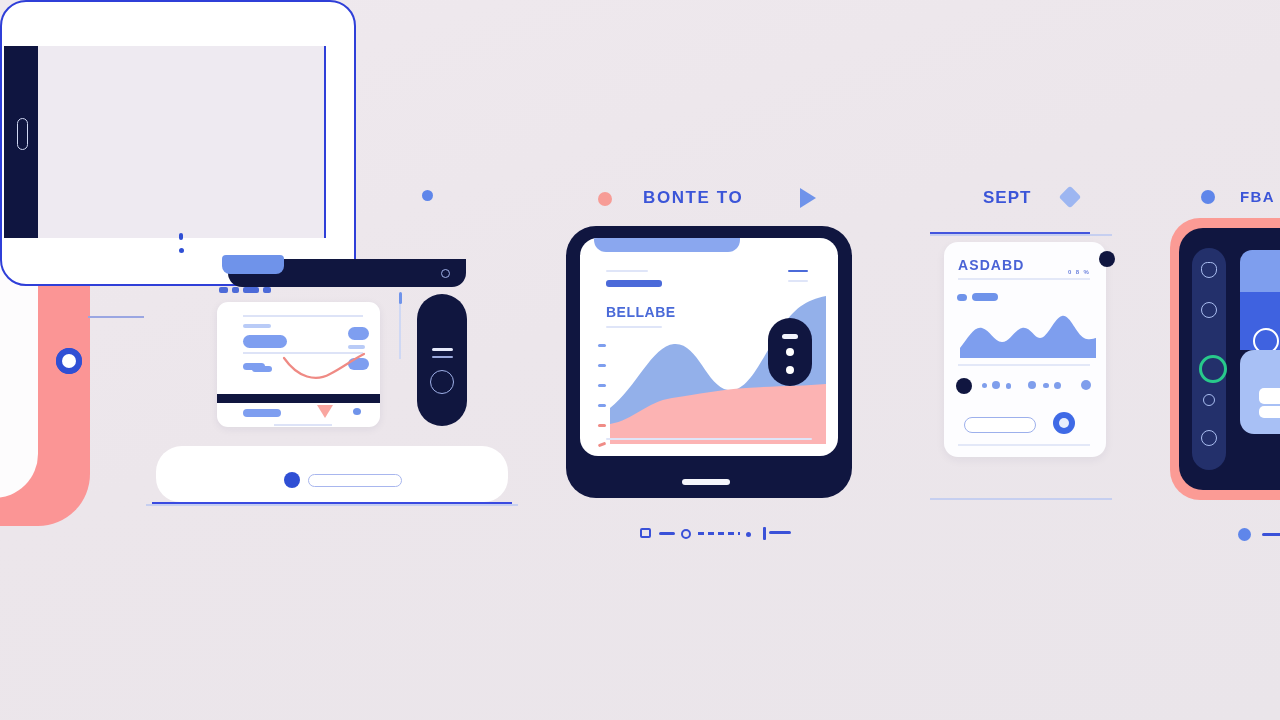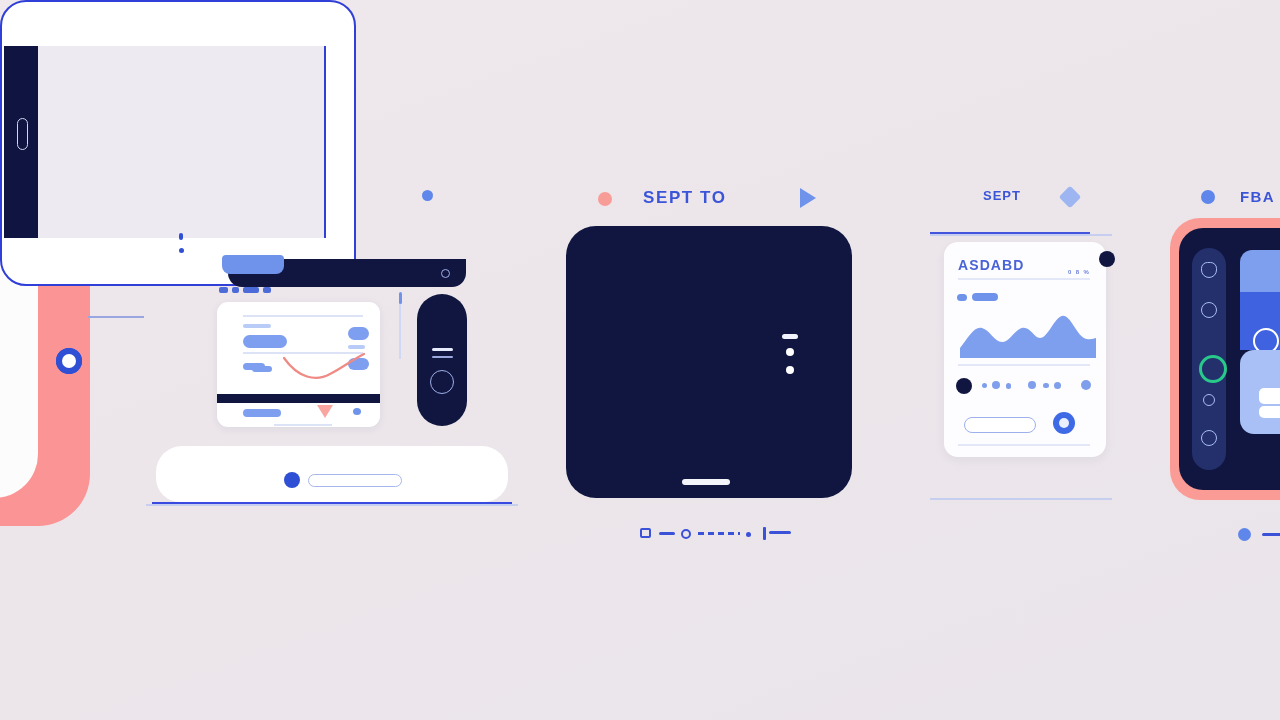--- a/index.html
+++ b/index.html
@@ -203,21 +203,21 @@
   #right-card-a { left: 1259px; top: 388px; width: 34px; height: 16px; background: #ffffff; border-radius: 5px; }
   #right-card-b { left: 1259px; top: 406px; width: 34px; height: 12px; background: #ffffff; border-radius: 5px; }
   .right-spark { position: absolute; background: #ffffff; }
 
   
   .hdr-text {
     position: absolute; font-weight: 700; color: #3b55d8;
     letter-spacing: 1.6px; filter: blur(.4px);
   }
   #hdr-bonte { left: 643px; top: 188px; font-size: 17px; }
-  #hdr-sept { left: 983px; top: 188px; font-size: 13px; letter-spacing: 1px; text-align: center; }
+  #hdr-sept { left: 983px; top: 188px; font-size: 17px; letter-spacing: 1px; text-align: center; }
   #hdr-fba  { left: 1240px; top: 188px; font-size: 15px; letter-spacing: 1.4px; }
   #dot-coral { left: 598px; top: 192px; width: 14px; height: 14px; background: #f79c96; border-radius: 50%; }
   #dot-blue-tablet { left: 422px; top: 190px; width: 11px; height: 11px; background: #5f86ea; border-radius: 50%; }
   #dot-blue-right { left: 1201px; top: 190px; width: 14px; height: 14px; background: #5f86ea; border-radius: 50%; }
   #arrow-next {
     left: 800px; top: 188px; width: 0; height: 0;
     border-top: 10px solid transparent; border-bottom: 10px solid transparent;
     border-left: 16px solid #6f93ea;
   }
   #diamond-sept {
@@ -297,20 +297,42 @@
   <div class="abs" id="pill-circle"></div>
 
   <div class="abs" id="tablet-bottom-strip"></div>
   <div class="abs" id="tablet-home-dot"></div>
   <div class="abs" id="tablet-home-bar"></div>
   <div class="abs" id="tablet-underline"></div>
   <div class="abs" id="tablet-underline-soft"></div>
 
   <div class="abs" id="panel-chart">
     <div class="abs" id="chart-bezel"></div>
+    <div class="abs" id="chart-screen">
+      <div class="abs" id="chart-blue-tab"></div>
+      <div class="cs-line" style="left:26px;top:32px;width:42px;"></div>
+      <div class="cs-pill" style="left:26px;top:42px;width:56px;height:7px;"></div>
+      <div class="cs-line" style="left:208px;top:32px;width:20px;background:#4b6ad9;"></div>
+      <div class="cs-line" style="left:208px;top:42px;width:20px;"></div>
+      <div id="chart-title">BELLABE</div>
+      <div class="cs-line" style="left:26px;top:88px;width:56px;"></div>
+
+      <div class="axis-tick" style="left:18px;top:106px;background:#7e9eee;"></div>
+      <div class="axis-tick" style="left:18px;top:126px;background:#7e9eee;"></div>
+      <div class="axis-tick" style="left:18px;top:146px;background:#7e9eee;"></div>
+      <div class="axis-tick" style="left:18px;top:166px;background:#7e9eee;"></div>
+      <div class="axis-tick" style="left:18px;top:186px;background:#f08c86;"></div>
+      <div class="axis-tick" style="left:18px;top:205px;background:#f08c86;transform:rotate(-20deg);"></div>
+
+      <svg id="chart-area-svg" viewBox="0 0 258 218" preserveAspectRatio="none">
+        <path d="M30 170 C56 150 72 108 94 106 C118 104 126 148 148 152 C168 156 182 120 200 92 C214 70 226 62 246 58 L246 206 L30 206 Z" fill="#93b0ea"></path>
+        <path d="M30 186 C54 182 66 164 92 160 C120 156 138 152 166 150 C196 148 222 148 246 146 L246 206 L30 206 Z" fill="#fcb3b3"></path>
+      </svg>
+      <div class="cs-line" style="left:26px;top:200px;width:206px;"></div>
+    </div>
     <div class="abs" id="chart-dark-pill"></div>
     <div class="abs" id="chart-pill-dash"></div>
     <div class="pill-dot" style="left:220px;top:122px;width:8px;height:8px;"></div>
     <div class="pill-dot" style="left:220px;top:140px;width:8px;height:8px;"></div>
   </div>
   <div class="abs" id="chart-home-indicator"></div>
 
   <div class="abs" id="panel-card">
     <div class="abs" id="card4-rule"></div>
     <div class="abs" id="card4-rule-soft"></div>
@@ -355,21 +377,21 @@
   <div class="right-spark" style="left:1251px;top:296px;width:6px;height:6px;border-radius:50%;"></div>
   <div class="right-spark" style="left:1272px;top:295px;width:8px;height:8px;border-radius:50%;"></div>
   <div class="abs" id="right-panel-mid"></div>
   <div class="abs" id="right-circle"></div>
   <div class="abs" id="right-panel-bot"></div>
   <div class="abs" id="right-card-a"></div>
   <div class="abs" id="right-card-b"></div>
 
   <div class="abs" id="dot-blue-tablet"></div>
   <div class="abs" id="dot-coral"></div>
-  <div class="hdr-text" id="hdr-bonte">SEPT TO</div>
+  <div class="hdr-text" id="hdr-bonte">BONTE TO</div>
   <div class="abs" id="arrow-next"></div>
   <div class="hdr-text" id="hdr-sept">SEPT</div>
   <div class="abs" id="diamond-sept"></div>
   <div class="abs" id="dot-blue-right"></div>
   <div class="hdr-text" id="hdr-fba">FBA</div>
 
   <div class="abs" id="legend-strip">
     <div class="abs" id="lg-square"></div>
     <div class="abs" id="lg-dash-1"></div>
     <div class="abs" id="lg-circle"></div>

